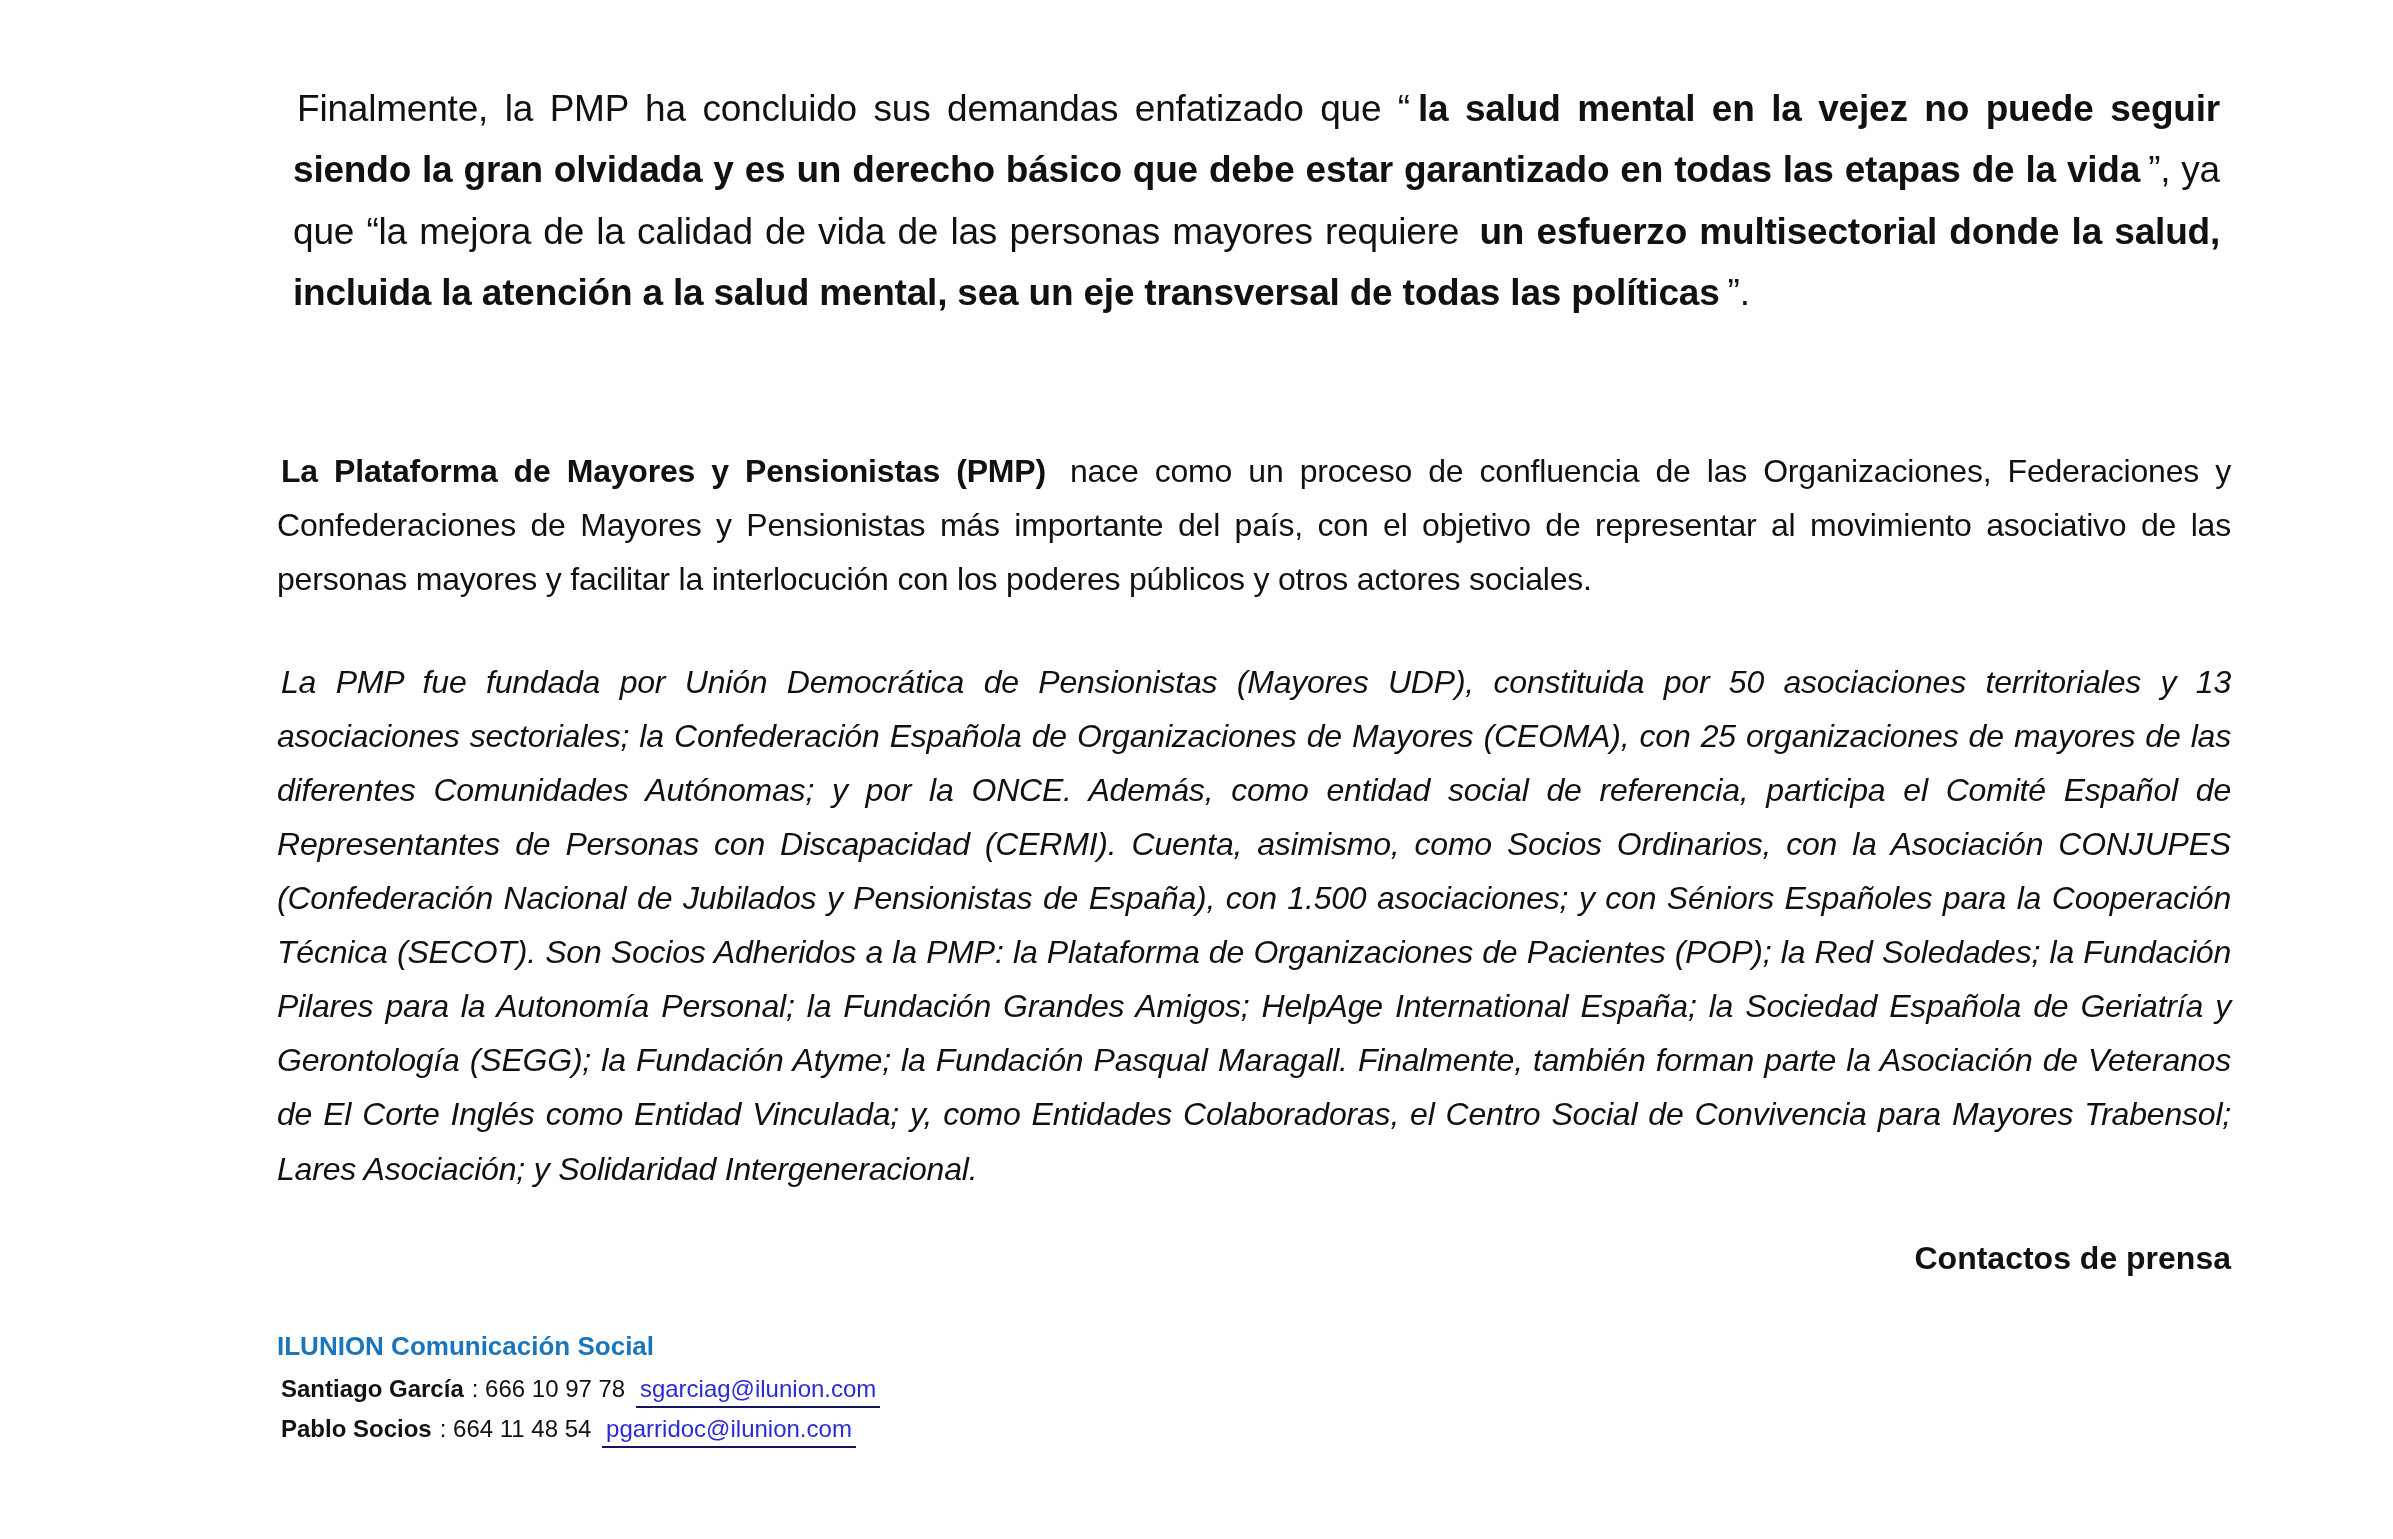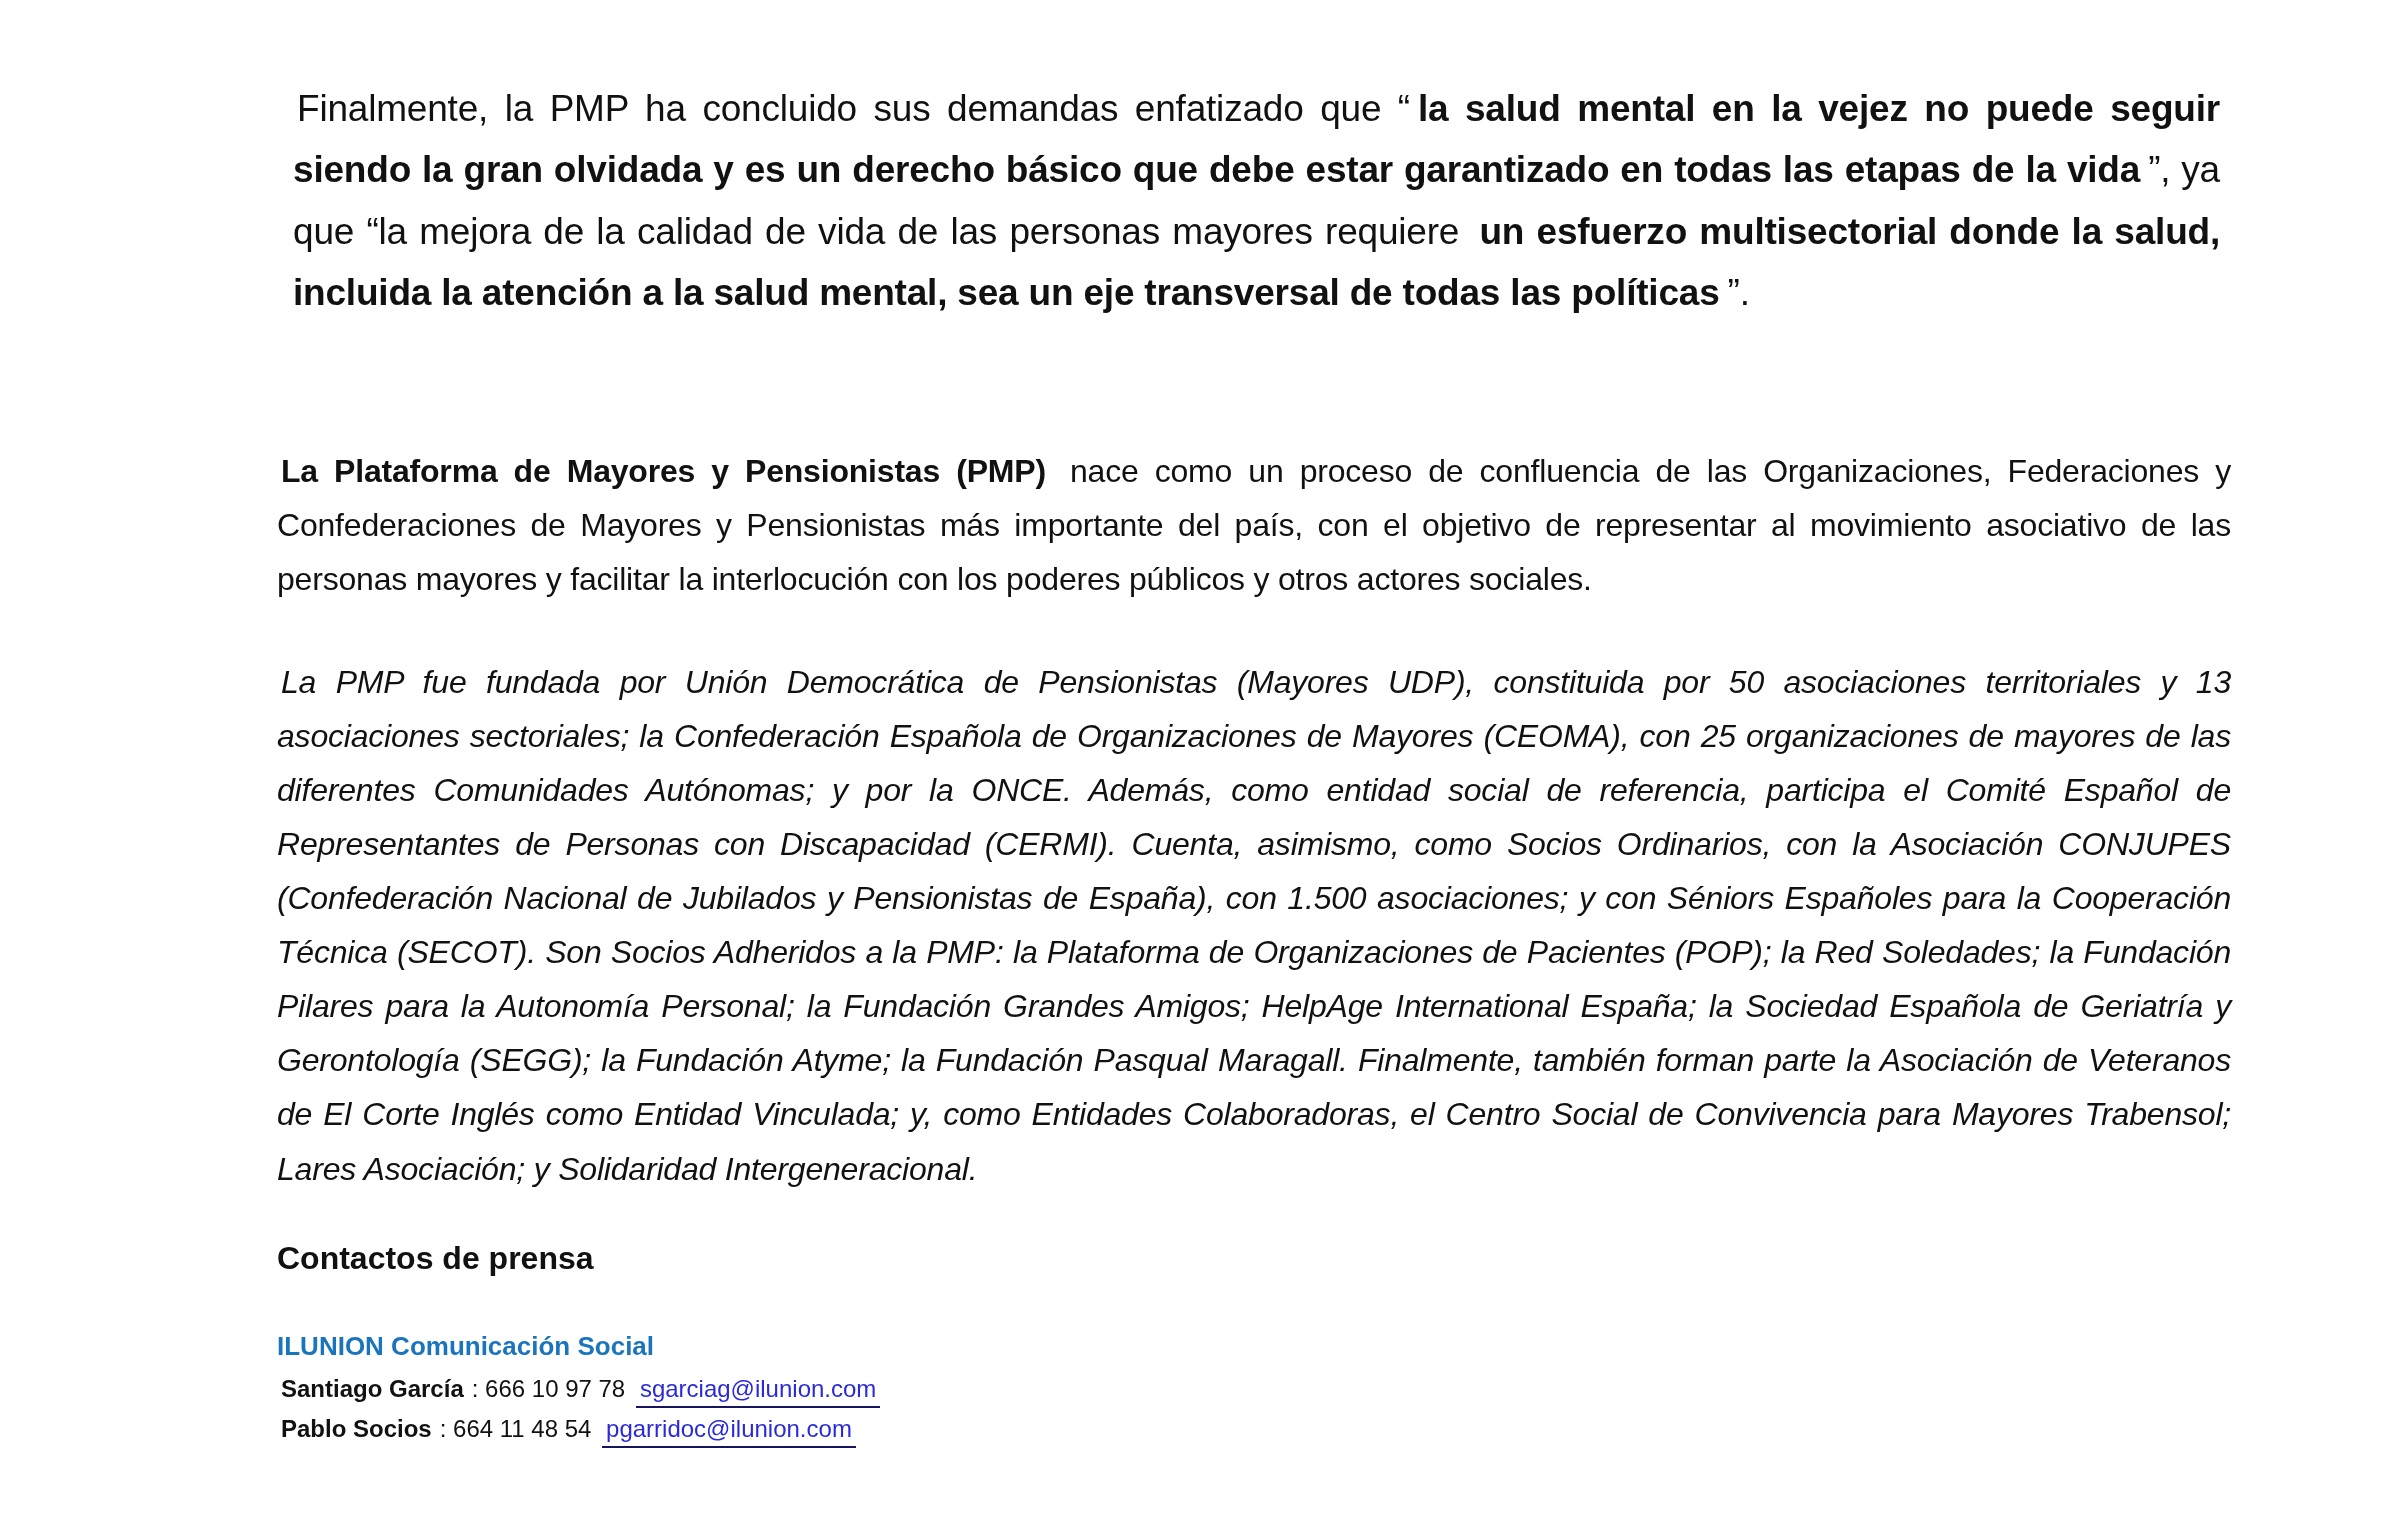--- a/index.html
+++ b/index.html
@@ -32,20 +32,21 @@
     text-align:justify;
     letter-spacing:-0.2px;
   }
   .par-intro{margin-top:112px;}
   .par-history{margin-top:41px;font-style:italic;}
   .contacts-heading{
     margin:33px 163px 0 261px;
     font-size:32px;
     font-weight:bold;
     line-height:1.35;
+    text-align:right;
   }
   .ilunion-heading{
     margin:41px 163px 0 261px;
     font-size:26px;
     font-weight:bold;
     line-height:1.38;
     color:var(--ilunion-blue);
   }
   .contact-line{
     margin:0 163px 0 261px;

